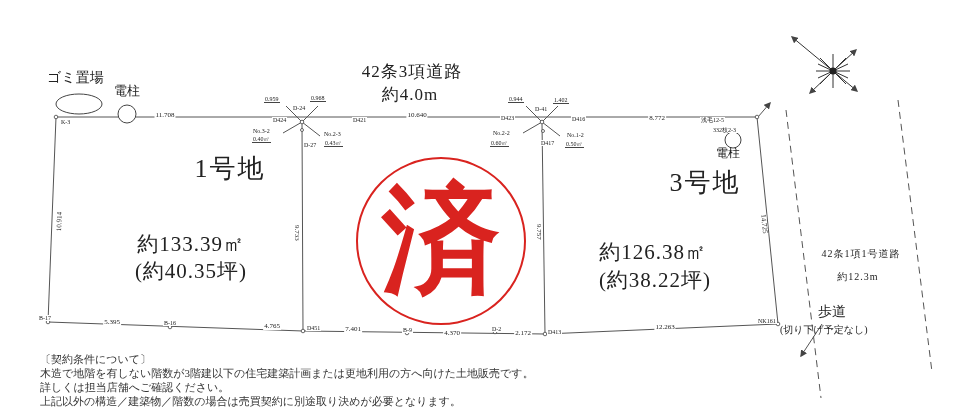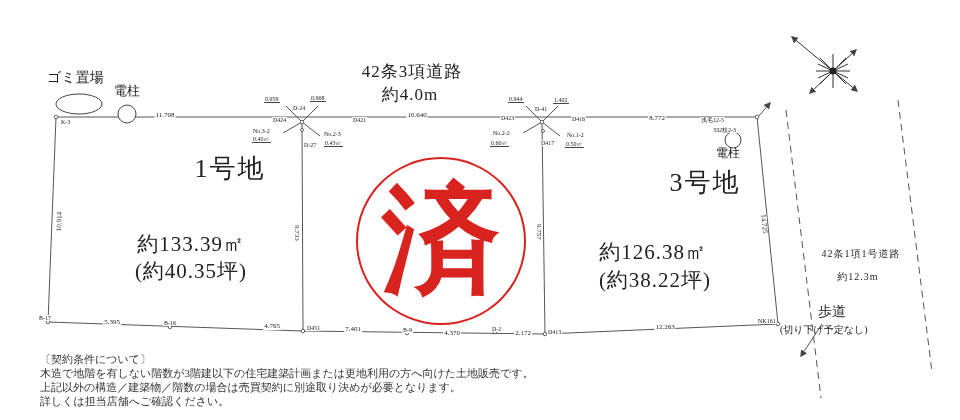--- a/index.html
+++ b/index.html
@@ -172,17 +172,17 @@
   <span class="lbl tiny" style="left:163px;top:320px;">B-16</span>
   <span class="lbl tiny" style="left:306px;top:325px;">D451</span>
   <span class="lbl tiny" style="left:402px;top:327px;">B-9</span>
   <span class="lbl tiny" style="left:491px;top:326px;">D-2</span>
   <span class="lbl tiny" style="left:547px;top:329px;">D413</span>
   <span class="lbl tiny" style="left:757px;top:318px;">NK161</span>
 
   <div class="notes">
     <div>〔契約条件について〕</div>
     <div>木造で地階を有しない階数が3階建以下の住宅建築計画または更地利用の方へ向けた土地販売です。</div>
+    <div>詳しくは担当店舗へご確認ください。</div>
     <div>上記以外の構造／建築物／階数の場合は売買契約に別途取り決めが必要となります。</div>
-    <div>詳しくは担当店舗へご確認ください。</div>
   </div>
 
 </div>
 
 </body></html>

